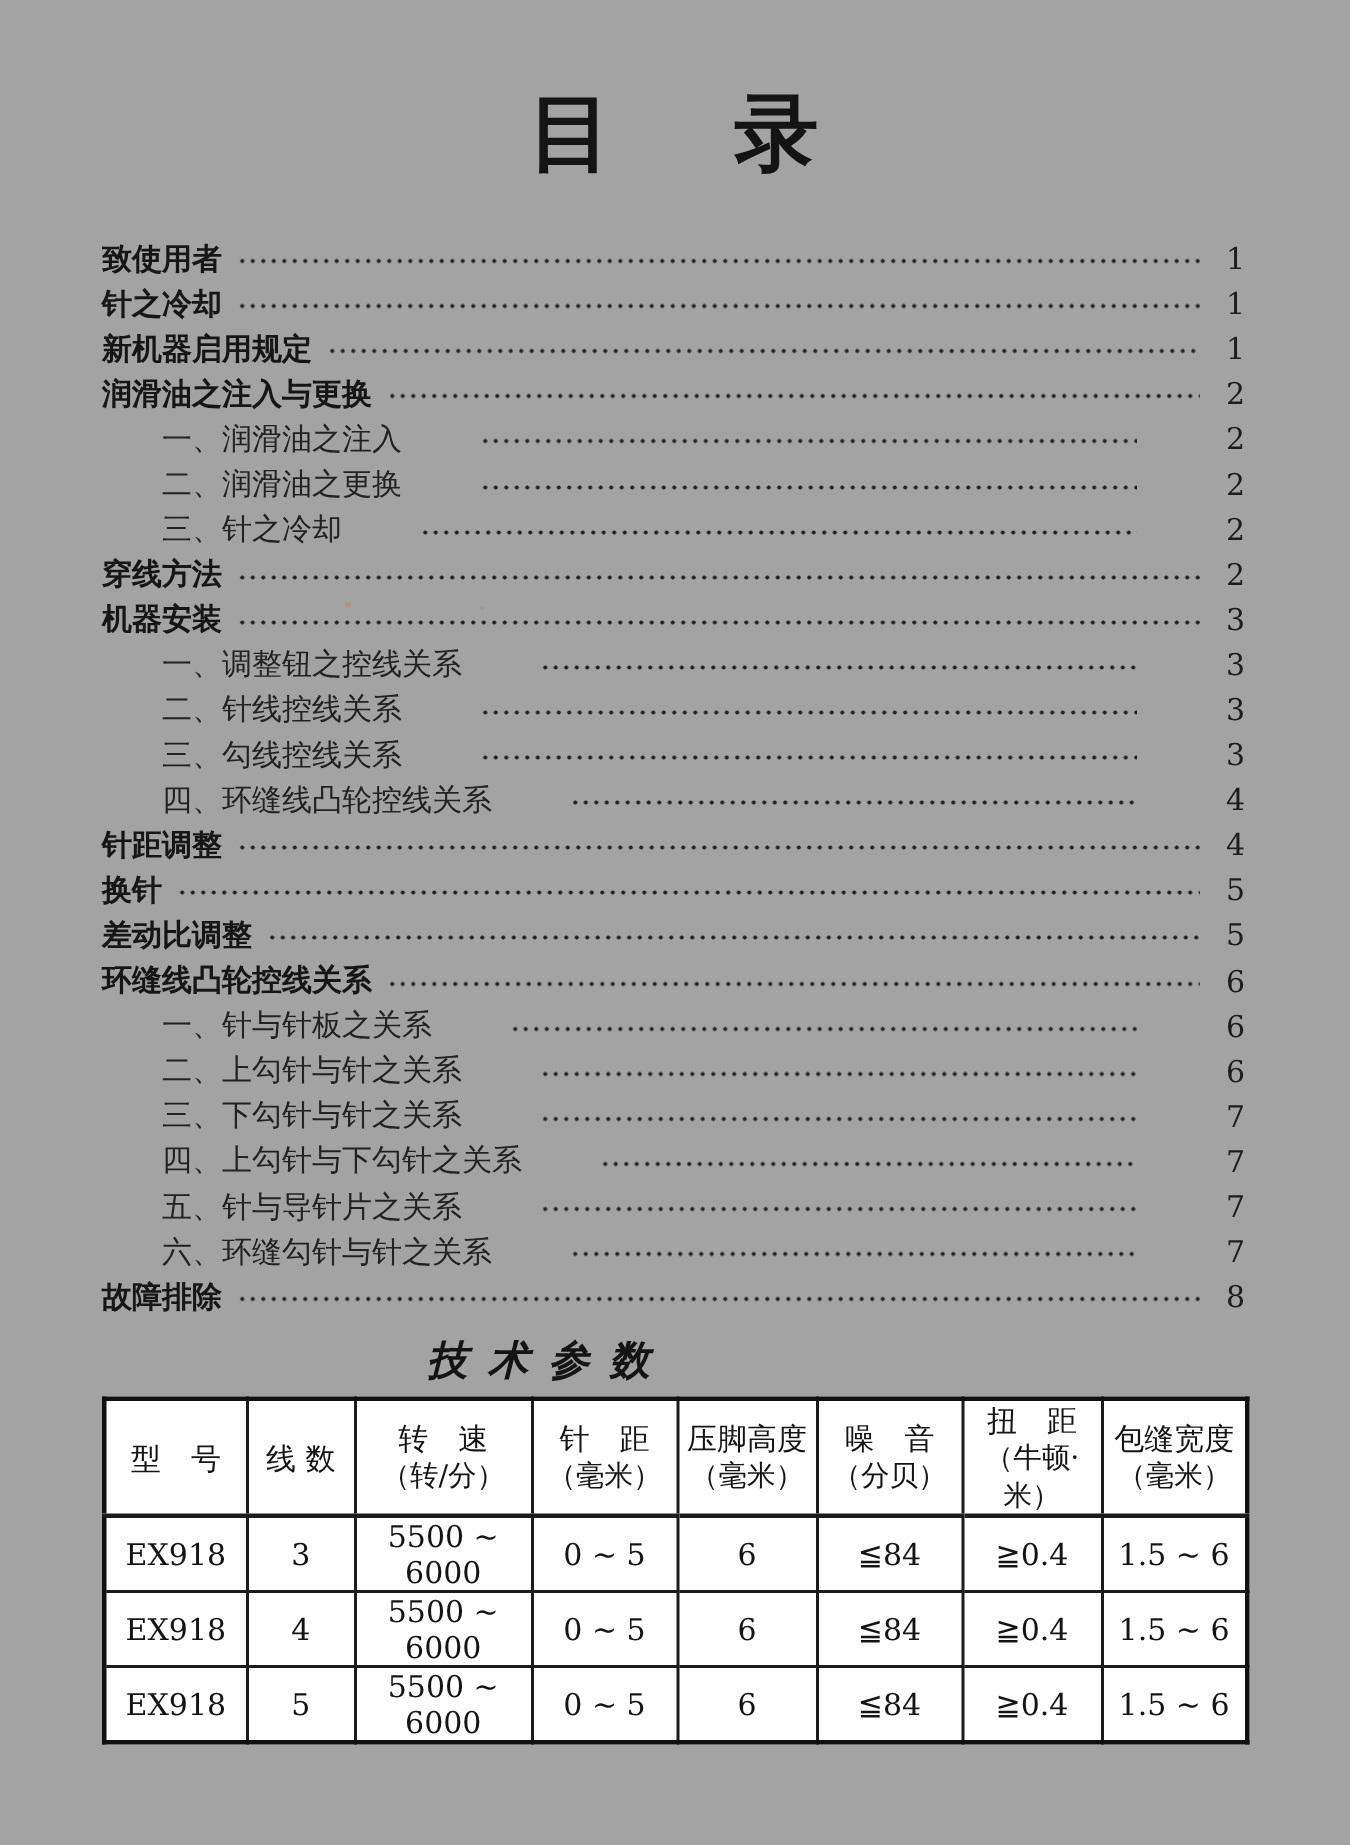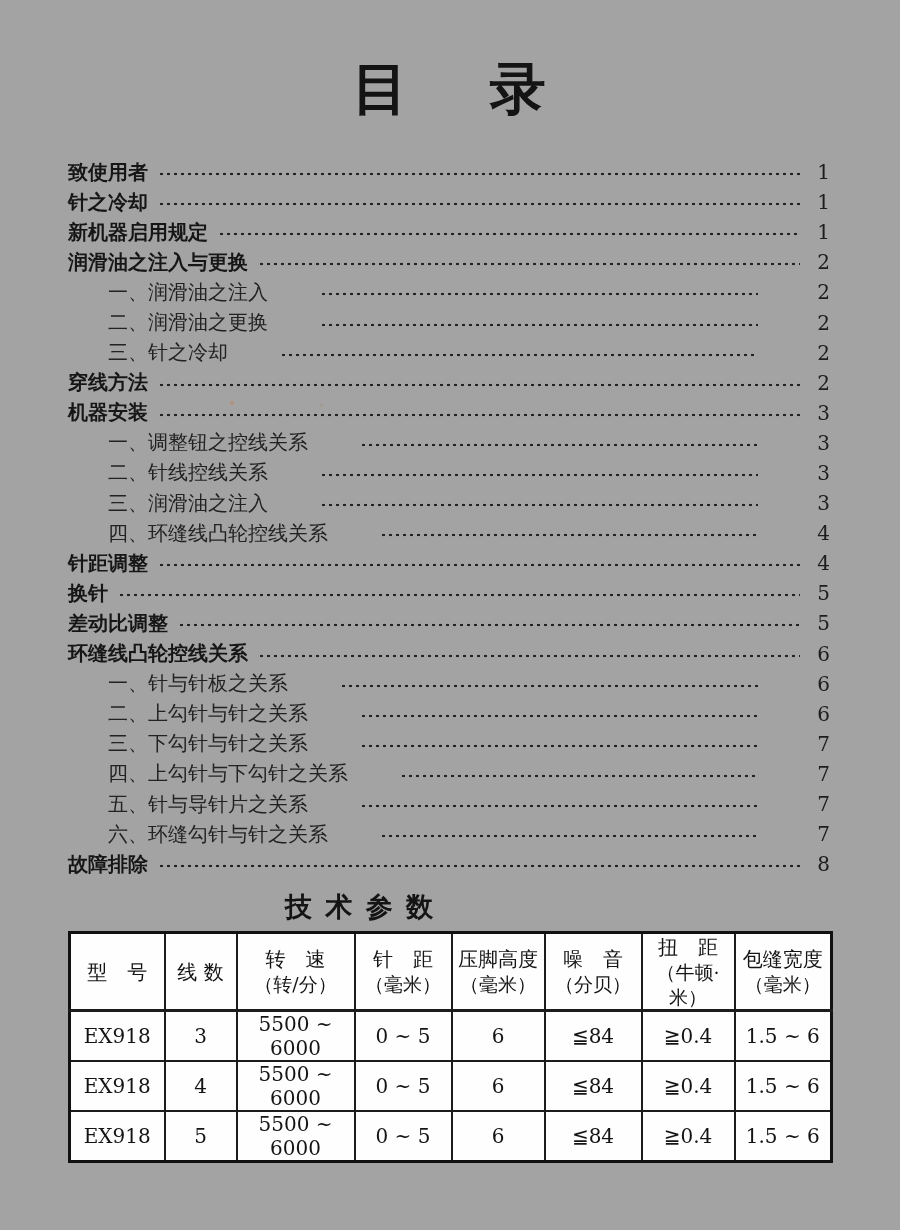--- a/index.html
+++ b/index.html
@@ -58,20 +58,21 @@
     font-size:20px;color:#1d1d1d;
   }
 
   
   .spec-heading{
     position:absolute;top:889px;left:0;width:720px;
     margin:0;text-align:center;
     font-family:"DejaVu Sans","Liberation Sans",sans-serif;
     font-size:27px;font-weight:700;letter-spacing:2px;
     color:#141414;
+    font-style:italic;
   }
   .spec-table{
     position:absolute;left:68px;top:931px;width:762px;
     border-collapse:collapse;table-layout:fixed;
     font-family:"DejaVu Serif","Liberation Serif",serif;
     color:#141414;
     background:#fefefe;
   }
   .spec-table th,.spec-table td{
     border:2px solid #1c1c1c;
@@ -153,21 +154,21 @@
         <span class="toc-label">一、调整钮之控线关系</span>
         <span class="leader"></span>
         <span class="pagenum">3</span>
       </div>
       <div class="toc-line lvl1">
         <span class="toc-label">二、针线控线关系</span>
         <span class="leader"></span>
         <span class="pagenum">3</span>
       </div>
       <div class="toc-line lvl1">
-        <span class="toc-label">三、润滑油之注入</span>
+        <span class="toc-label">三、勾线控线关系</span>
         <span class="leader"></span>
         <span class="pagenum">3</span>
       </div>
       <div class="toc-line lvl1">
         <span class="toc-label">四、环缝线凸轮控线关系</span>
         <span class="leader"></span>
         <span class="pagenum">4</span>
       </div>
       <div class="toc-line lvl0">
         <span class="toc-label">针距调整</span>

